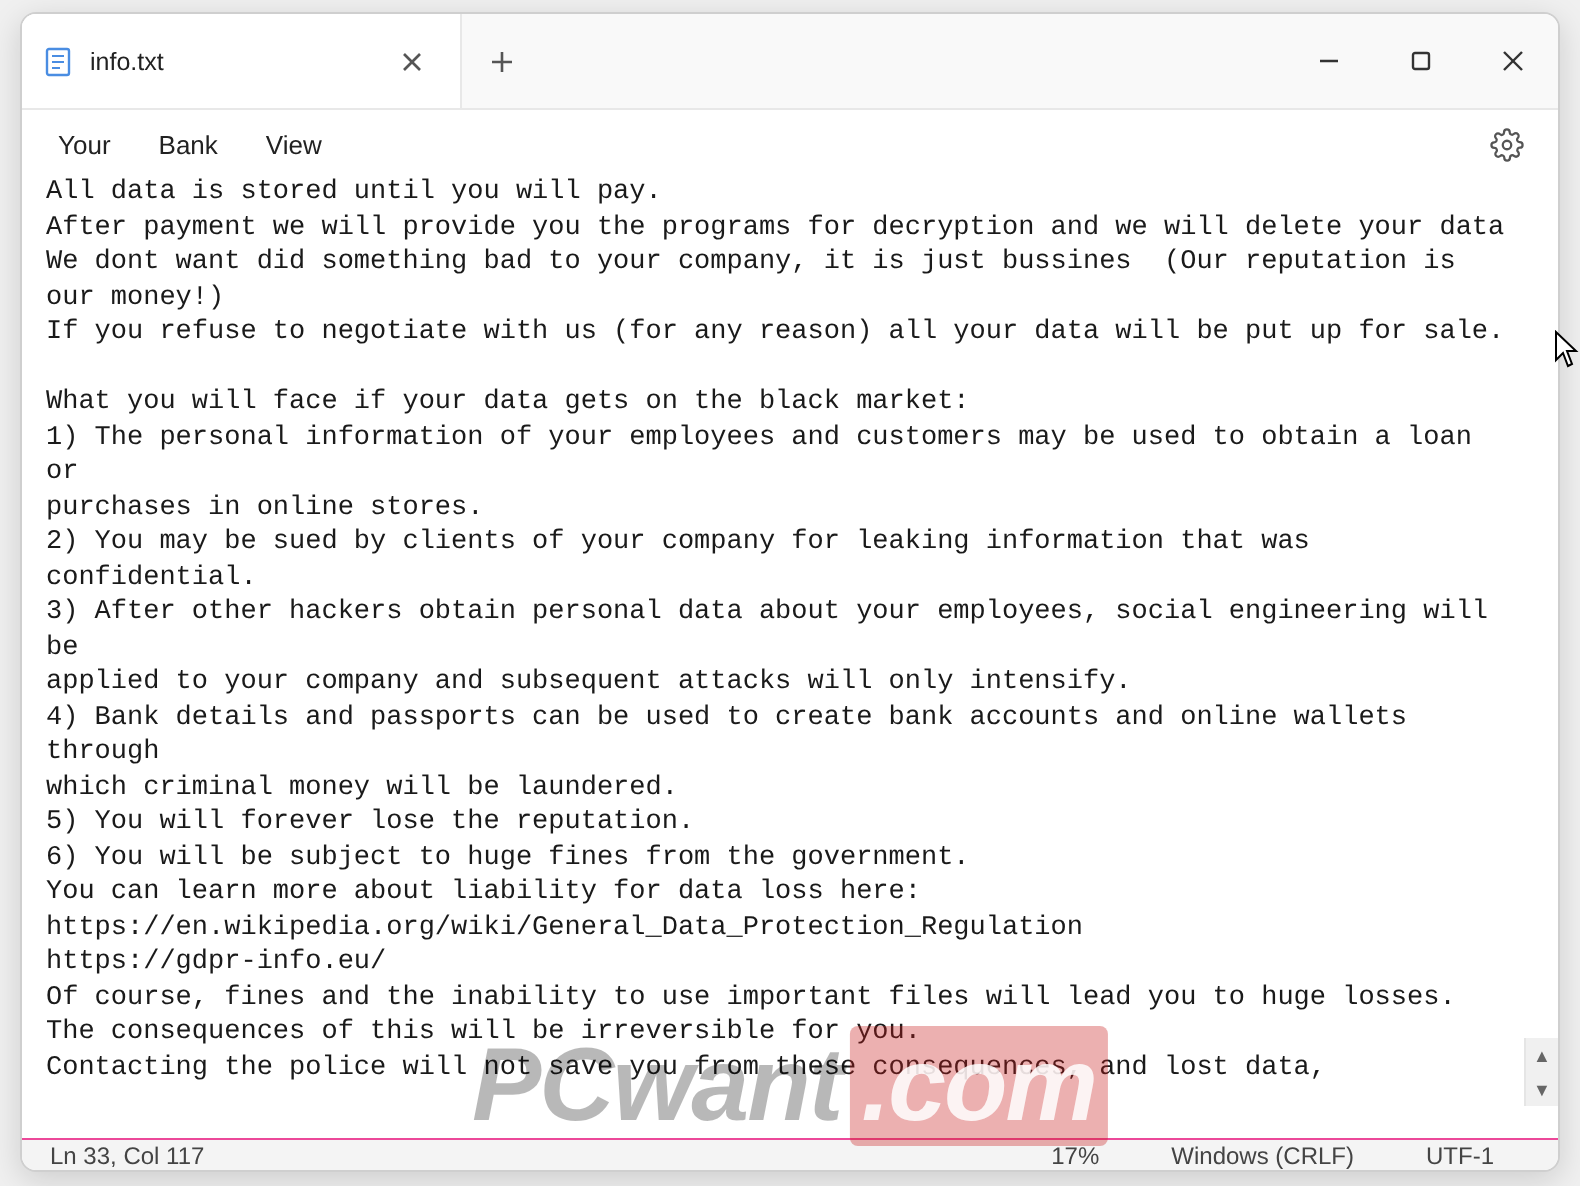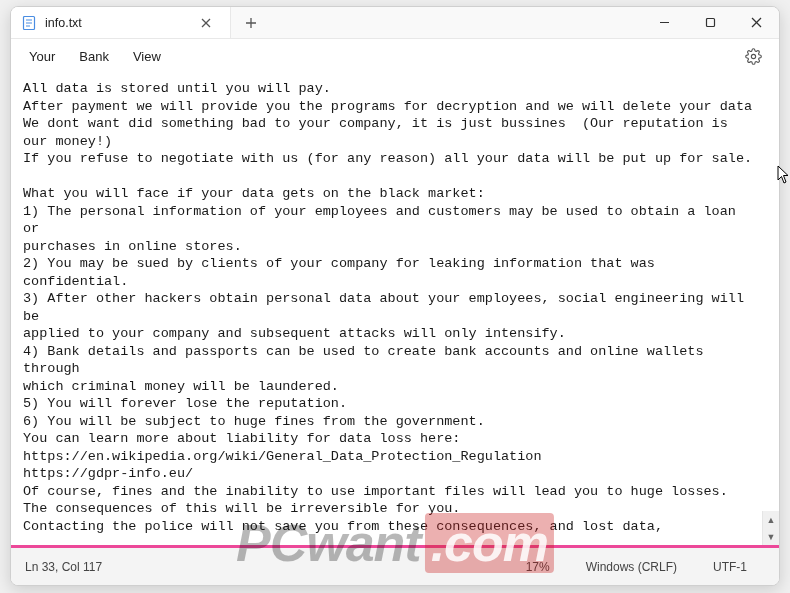--- a/index.html
+++ b/index.html
@@ -19,21 +19,21 @@
     height: 580px;
     background: #ffffff;
     border: 1px solid #cfcfcf;
     border-radius: 8px;
     box-shadow: 0 4px 16px rgba(0,0,0,0.15);
     display: flex;
     flex-direction: column;
     overflow: hidden;
   }
   .titlebar {
-    height: 32px;
+    height: 48px;
     background: #f9f9f9;
     display: flex;
     align-items: stretch;
     border-bottom: 1px solid #e8e8e8;
     flex-shrink: 0;
   }
   .tab {
     display: flex;
     align-items: center;
     padding: 0 12px 0 10px;
@@ -126,30 +126,31 @@
     width: 100%; height: 17px;
     display:flex;align-items:center;justify-content:center;
     color:#666; font-size:9px;
   }
   .vscroll .track { flex:1; position:relative; background:#f0f0f0; }
   .vscroll .thumb {
     position:absolute; top:0; left:3px; right:3px; height:58%;
     background:#c6c6c6; border-radius:3px;
   }
   .statusbar {
-    height: 40px;
+    height: 16px;
     background: #f4f4f4;
-    border-top: 3px solid #ec4899;
+    border-top: 1px solid #ec4899;
     display: flex;
     align-items: center;
     font-size: 12px;
     color: #444;
     padding: 0 14px;
     gap: 0;
     flex-shrink:0;
+    margin-top:16px;
   }
   .statusbar .cell { padding: 0 18px; }
   .statusbar .first { padding-left: 0; }
   .statusbar .grow { flex:1; }
   .watermark {
     position: absolute;
     left: 50%;
     transform: translateX(-50%);
     bottom: 20px;
     font-family: Arial, sans-serif;

